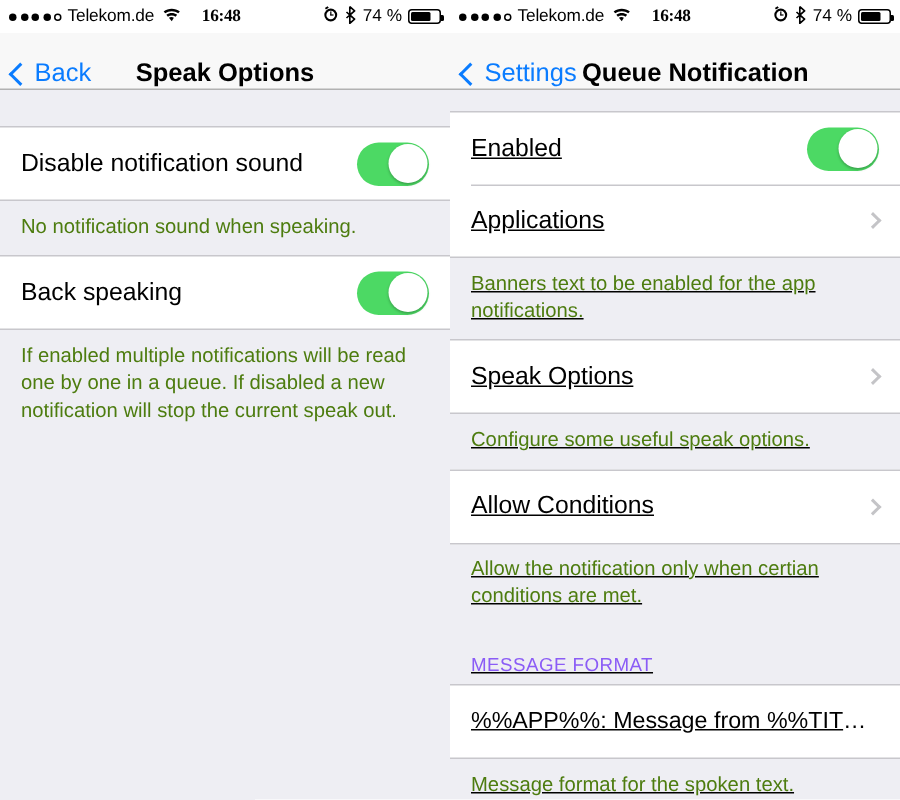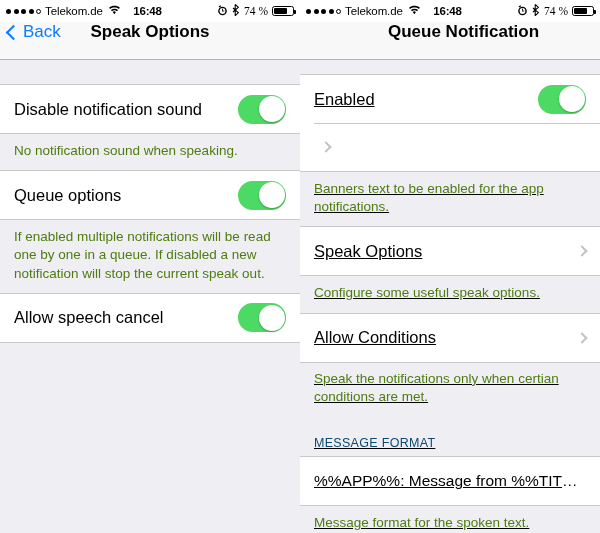--- a/index.html
+++ b/index.html
@@ -31,44 +31,45 @@
   .dots { display:flex; align-items:center; gap:2.5px; }
   .dot { width:5px; height:5px; border-radius:50%; background:#000; }
   .dot.hollow { background:transparent; border:1px solid #000; width:5px; height:5px; }
   .carrier { font-size:11.5px; letter-spacing:-0.1px; }
   .wifi { margin-left:1px; }
   .sb-time {
     position:absolute; left:0; right:5px;
     text-align:center; font-size:11.5px; font-weight:bold;
     letter-spacing:-0.2px;
     pointer-events:none;
+    font-family:Liberation Serif, serif;
   }
   .sb-right {
     margin-left:auto; display:flex; align-items:center; gap:4px;
-    position:relative; z-index:2;font-family:Liberation Serif, serif;
+    position:relative; z-index:2;
   }
   .pct { font-size:11.5px; }
   .battery {
     width:22px; height:10px;
     border:1px solid #000; border-radius:2.5px;
     position:relative; display:flex; align-items:center;
     padding:1px;
   }
   .battery::after {
     content:""; position:absolute; right:-3px; top:3px;
     width:2px; height:4px; background:#000; border-radius:0 1px 1px 0;
   }
   .battery .fill { height:100%; background:#000; border-radius:1px; }
 
   
   .navbar {
     height:38px;
     background:#f8f8f8;
     border-bottom:1px solid #b2b2b2;
-    display:flex; align-items:flex-start;
+    display:flex; align-items:flex-end;
     position:relative;
     padding:0 8px;
   }
   .nav-back {
     display:flex; align-items:center; gap:3px;
     color:#0a7cff; font-size:17px;
     position:relative; z-index:2;
   }
   .chev-left {
     width:11px; height:11px;
@@ -129,21 +130,21 @@
     flex:none; margin-left:8px;
   }
 
   .footer {
     font-size:13.5px; color:#4d7c0f;
     line-height:1.35;
     padding:8px 14px 10px 14px;
   }
   .footer.tight { padding-top:7px; }
   .section-head {
-    font-size:12.5px; color:#0c4a6e;
+    font-size:12.5px; color:#8b5cf6;
     letter-spacing:0.3px;
     padding:20px 14px 6px 14px;
     text-transform:uppercase;
   }
   .clip-bottom { overflow:hidden;text-decoration:underline; }
 </style>
 </head>
 <body>
 
 <div class="screens">
@@ -207,36 +208,28 @@
           <span class="row-label">Disable notification sound</span>
           <span class="toggle">
               <span class="knob"></span>
             </span>
         </div>
       </div>
       <div class="footer">No notification sound when speaking.</div>
 
       <div class="cell">
         <div class="row">
-          <span class="row-label">Queue options</span>
+          <span class="row-label">Back speaking</span>
           <span class="toggle">
               <span class="knob"></span>
             </span>
         </div>
       </div>
       <div class="footer">If enabled multiple notifications will be read one by one in a queue. If disabled a new notification will stop the current speak out.</div>
 
-      <div class="cell">
-        <div class="row">
-          <span class="row-label">Allow speech cancel</span>
-          <span class="toggle">
-              <span class="knob"></span>
-            </span>
-        </div>
-      </div>
     </div>
   </div>
 
   <div class="phone">
 
     <div class="statusbar">
       <div class="sb-left">
         <div class="dots">
           <span class="dot"></span>
             <span class="dot"></span>
@@ -270,54 +263,59 @@
             </svg>
         </span>
         <span class="pct">74 %</span>
         <span class="battery">
             <span class="fill" style="width:74%"></span>
           </span>
       </div>
     </div>
 
     <div class="navbar">
+      <div class="nav-back">
+        <span class="chev-left"></span>
+        <span>Settings</span>
+      </div>
       <div class="nav-title shifted">Queue Notification</div>
     </div>
 
     <div class="content clip-bottom">
       <div class="gap sm"></div>
 
       <div class="cell">
         <div class="row">
           <span class="row-label">Enabled</span>
           <span class="toggle">
               <span class="knob"></span>
             </span>
         </div>
         <div class="row">
+          <span class="row-label">Applications</span>
           <span class="chev-right"></span>
         </div>
       </div>
       <div class="footer">Banners text to be enabled for the app notifications.</div>
 
       <div class="cell">
         <div class="row">
           <span class="row-label">Speak Options</span>
           <span class="chev-right"></span>
         </div>
       </div>
       <div class="footer">Configure some useful speak options.</div>
 
       <div class="cell">
         <div class="row">
           <span class="row-label">Allow Conditions</span>
           <span class="chev-right"></span>
         </div>
       </div>
-      <div class="footer tight">Speak the notifications only when certian conditions are met.</div>
+      <div class="footer tight">Allow the notification only when certian conditions are met.</div>
 
       <div class="section-head">MESSAGE FORMAT</div>
 
       <div class="cell">
         <div class="row">
           <span class="row-value">%%APP%%: Message from %%TITLE%…</span>
         </div>
       </div>
       <div class="footer">
         <div>Message format for the spoken text.</div>

